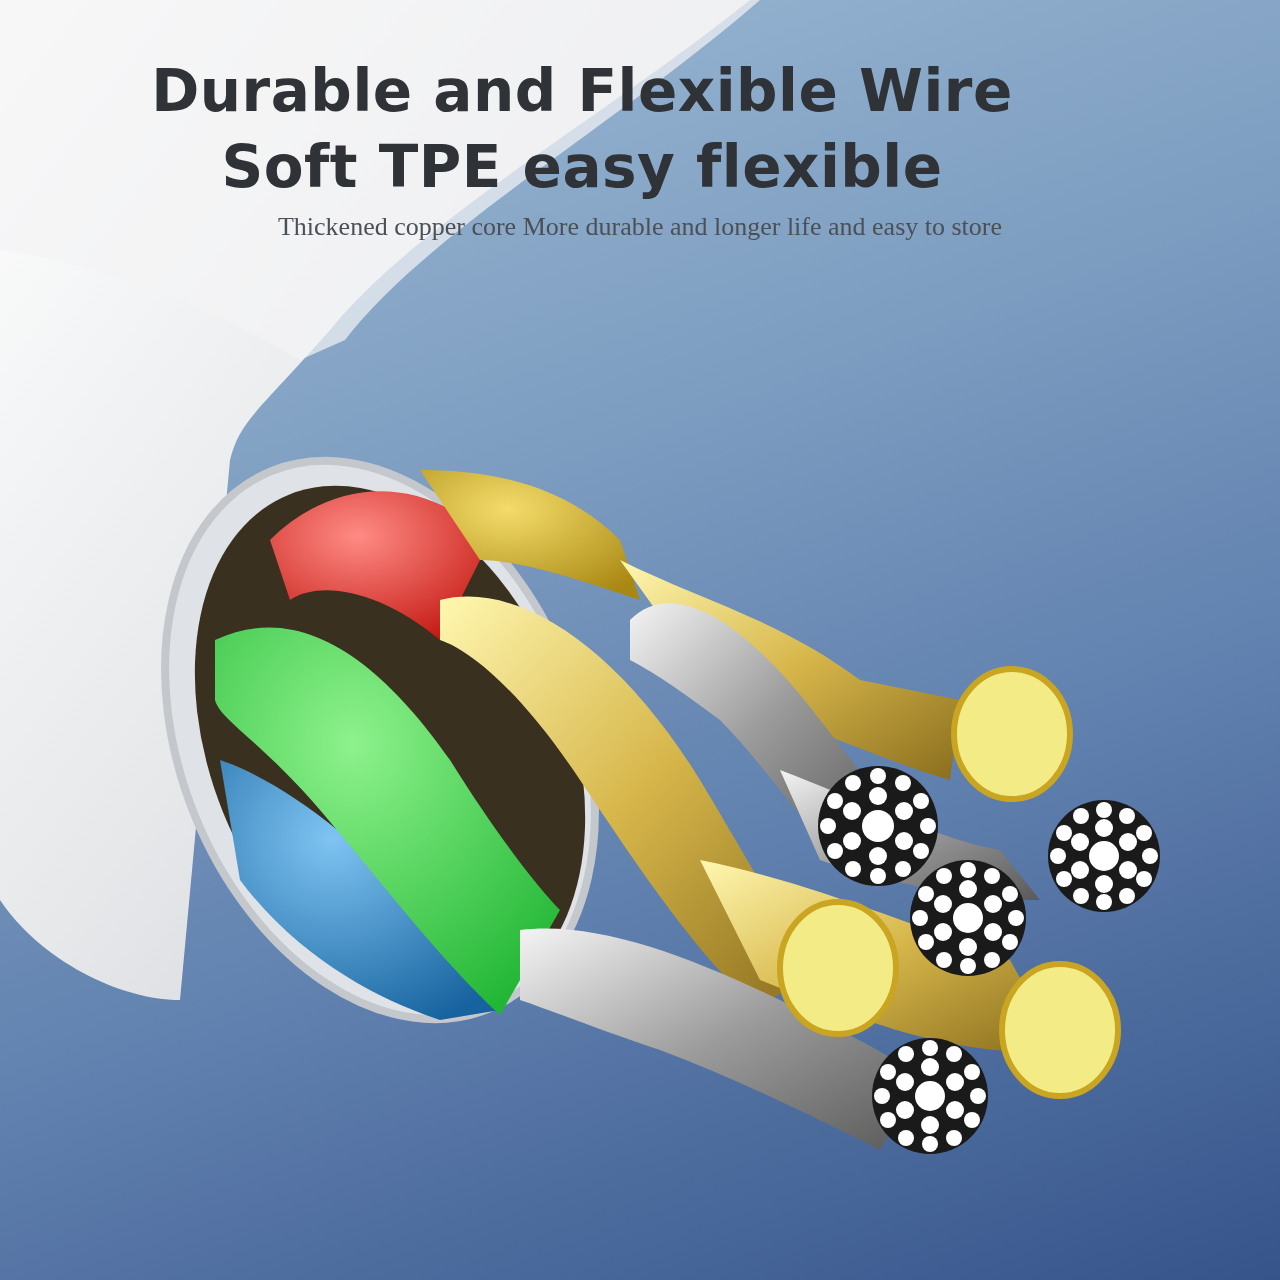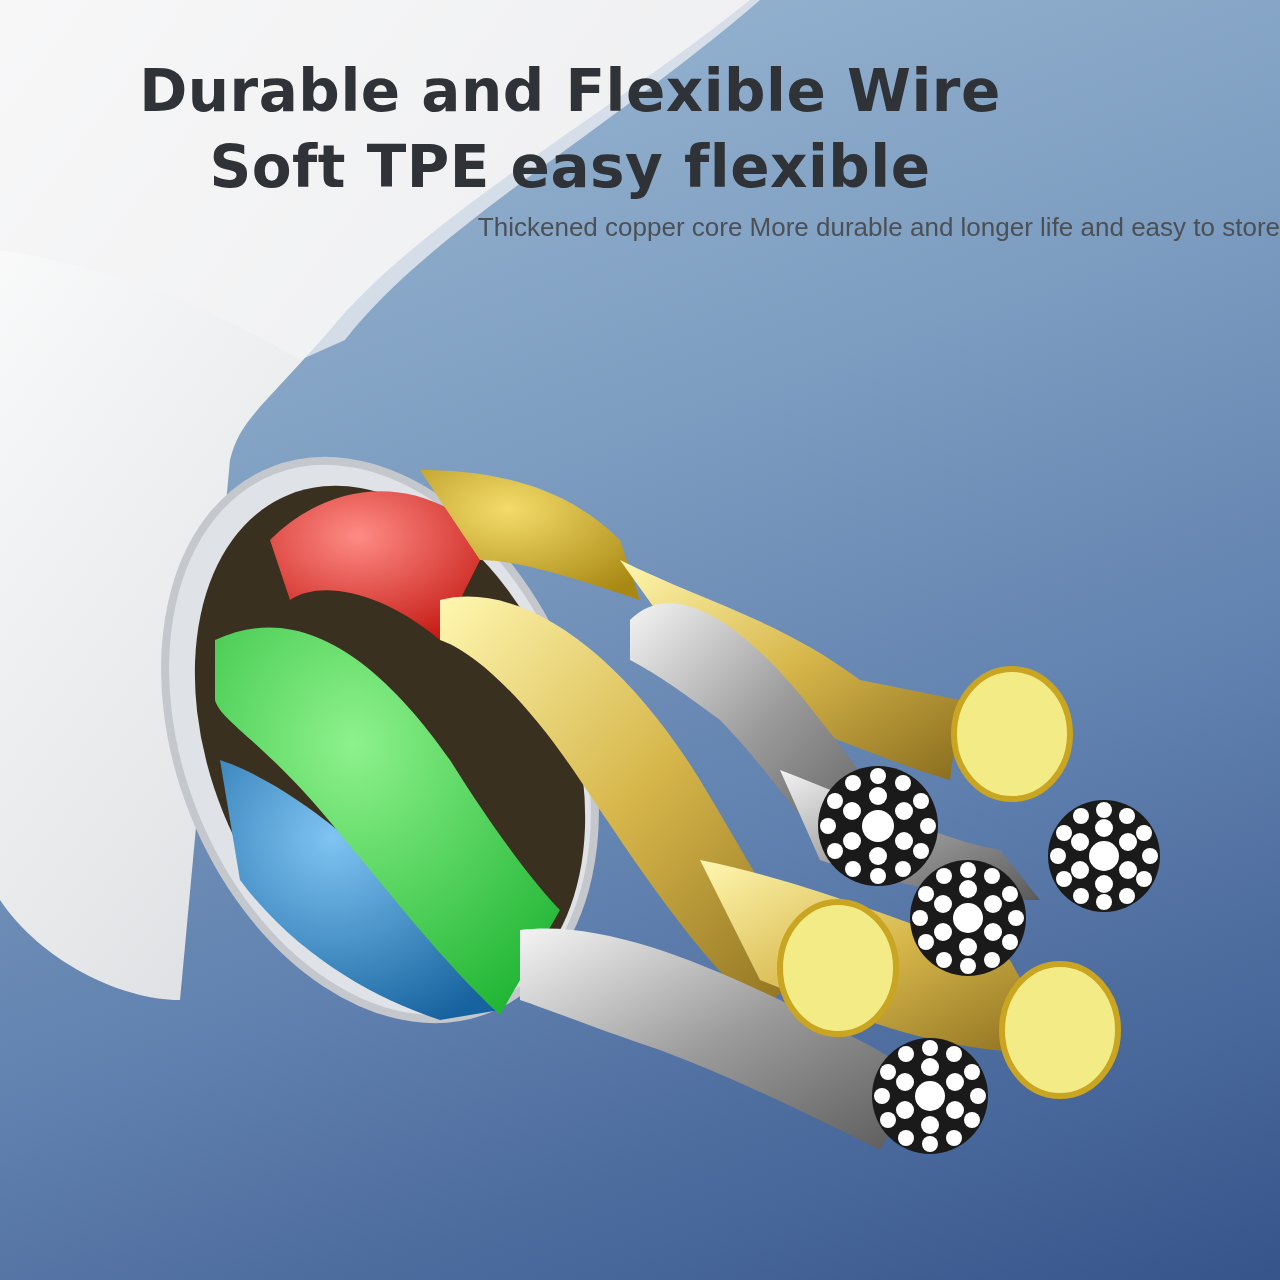--- a/index.html
+++ b/index.html
@@ -1,25 +1,25 @@
 <!DOCTYPE html>
 <html><head>
 <meta charset="utf-8">
 <style>
   html, body { margin:0; padding:0; }
   body { width:1280px; height:1280px; overflow:hidden; position:relative;
     background: linear-gradient(160deg, #9fbcd6 0%, #7f9fc2 35%, #5f7fae 65%, #36548a 100%);
     font-family: "DejaVu Sans", sans-serif; }
   .art { position:absolute; left:0; top:0; width:1280px; height:1280px; }
-  .headline { position:absolute; left:0; width:1140px; text-align:center; color:#2f3236;
+  .headline { position:absolute; left:12px; width:1140px; text-align:center; color:#2f3236;
     font-family:"DejaVu Sans", sans-serif; font-weight:bold; letter-spacing:0.5px; }
   .h1 { top:58px; font-size:58px; line-height:66px; }
   .h2 { top:134px; font-size:58px; line-height:66px; }
-  .sub { position:absolute; top:212px; left:0; width:1280px; text-align:right;
-    color:#4b5056; font-size:26px; font-family:Liberation Sans, sans-serif; }
+  .sub { position:absolute; top:212px; left:0; width:1280px; text-align:center;
+    color:#4b5056; font-size:26px; font-family:Liberation Serif, serif; }
 </style>
 </head>
 <body>
 
 <svg class="art" viewBox="0 0 1280 1280" xmlns="http://www.w3.org/2000/svg">
   <defs>
     <linearGradient id="jacket" x1="0" y1="0" x2="1" y2="1">
       <stop offset="0" stop-color="#ffffff"></stop>
       <stop offset="0.5" stop-color="#e6e8ea"></stop>
       <stop offset="1" stop-color="#c9cdd2"></stop>

